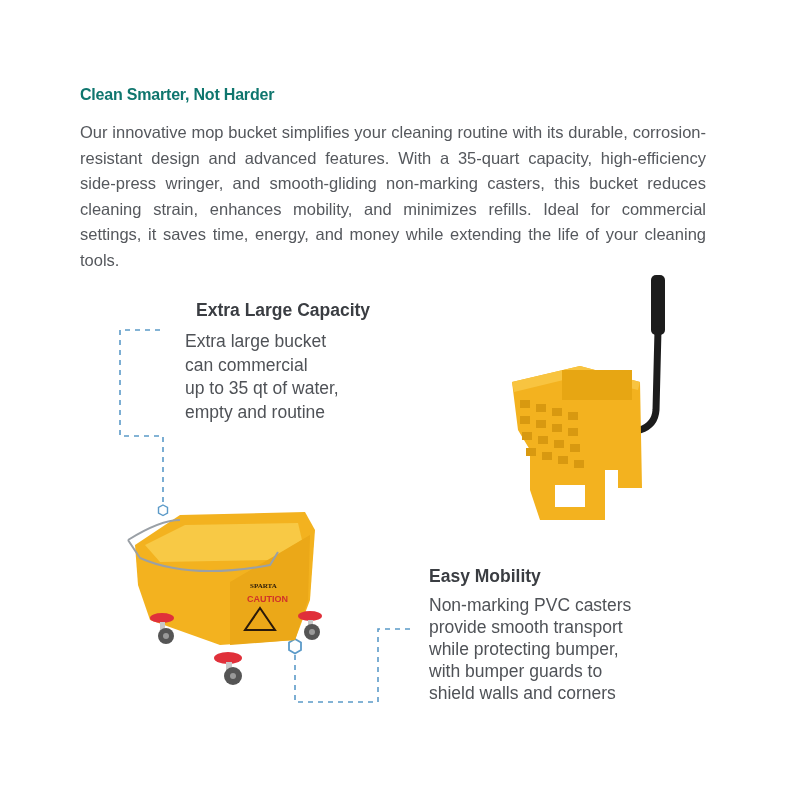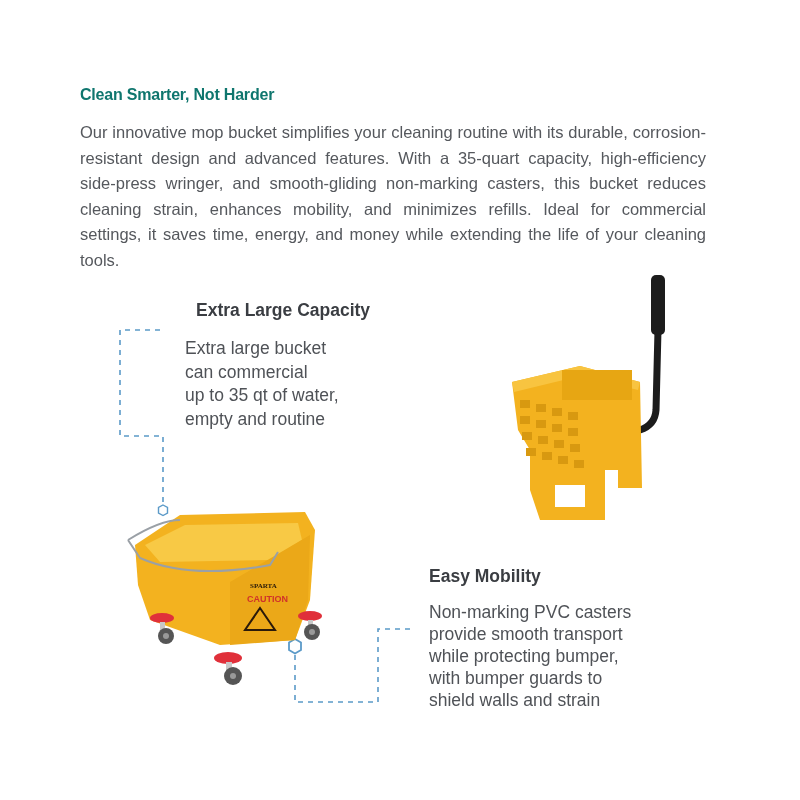--- a/index.html
+++ b/index.html
@@ -1,20 +1,20 @@
 <!DOCTYPE html>
 <html><head>
 <meta charset="utf-8">
 <style>
   html, body { margin:0; padding:0; background:#ffffff; }
   body { width:800px; height:800px; position:relative; overflow:hidden; font-family:"Liberation Sans", "DejaVu Sans", sans-serif; color:#3c3f44; }
   .title { position:absolute; left:80px; top:86px; font-size:16px; font-weight:bold; color:#0f766e; letter-spacing:-0.2px; }
   .intro { position:absolute; left:80px; top:120px; width:626px; font-size:16.5px; line-height:25.6px; color:#55585d; text-align:justify; text-align-last:left; }
   .feat-title { position:absolute; font-size:17.5px; font-weight:bold; color:#3a3d42; }
-  .feat-body { position:absolute; font-size:17.5px; line-height:23.5px; color:#4f5257;margin-top:7px; }
+  .feat-body { position:absolute; font-size:17.5px; line-height:23.5px; color:#4f5257; }
   svg.lines { position:absolute; left:0; top:0; }
   .img { position:absolute; }
 </style>
 </head>
 <body>
 
 <div class="title">Clean Smarter, Not Harder</div>
 <div class="intro">Our innovative mop bucket simplifies your cleaning routine with its durable, corrosion-resistant design and advanced features. With a 35-quart capacity, high-efficiency side-press wringer, and smooth-gliding non-marking casters, this bucket reduces cleaning strain, enhances mobility, and minimizes refills. Ideal for commercial settings, it saves time, energy, and money while extending the life of your cleaning tools.</div>
 
 <div class="feat-title" style="left:185px; top:300px;margin-left:11px;">Extra Large Capacity</div>
@@ -24,21 +24,21 @@
   <div>up to 35 qt of water,</div>
   <div>empty and routine</div>
 </div>
 
 <div class="feat-title" style="left:429px; top:566px;text-align:right;">Easy Mobility</div>
 <div class="feat-body" style="left:429px; top:594px; line-height:22px;">
   <div>Non-marking PVC casters</div>
   <div>provide smooth transport</div>
   <div>while protecting bumper,</div>
   <div>with bumper guards to</div>
-  <div>shield walls and strain</div>
+  <div>shield walls and corners</div>
 </div>
 
 <svg class="lines" width="800" height="800">
   <g fill="none" stroke="#5b9ac8" stroke-width="1.6" stroke-dasharray="5,5">
     <polyline points="160,330 120,330 120,436 163,436 163,505"></polyline>
     <polyline points="295,655 295,702 378,702 378,629 412,629"></polyline>
   </g>
   <polygon points="163,505 167.5,507.5 167.5,513 163,515.5 158.5,513 158.5,507.5" fill="#fff" stroke="#5b9ac8" stroke-width="1.4"></polygon>
   <polygon points="295,639 301,642.5 301,650 295,653.5 289,650 289,642.5" fill="#fff" stroke="#5b9ac8" stroke-width="1.8"></polygon>
 </svg>

